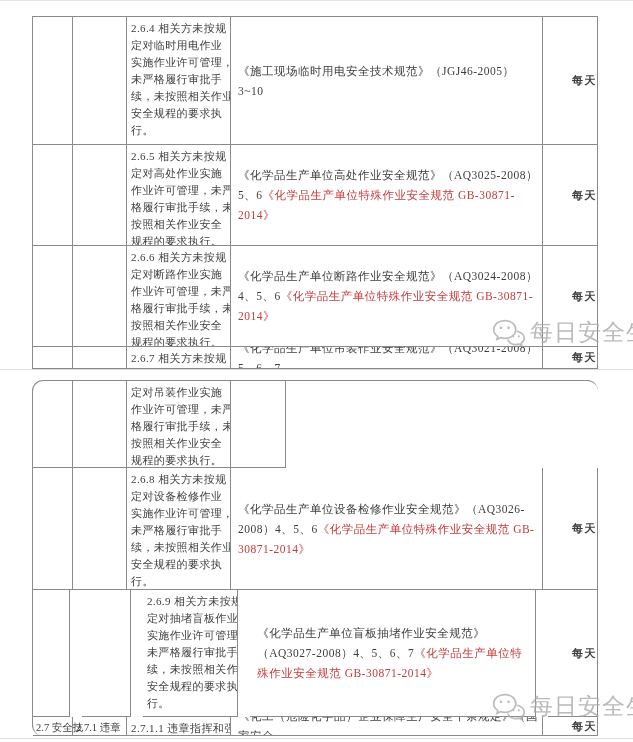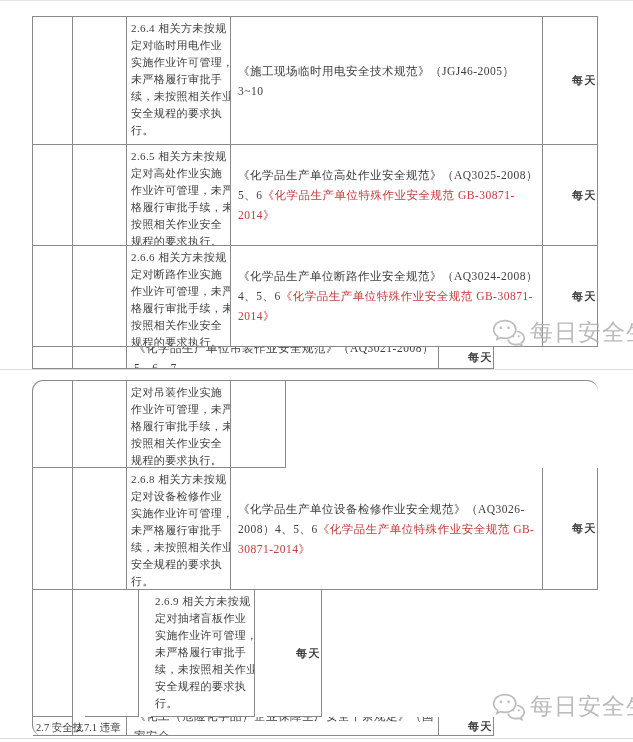--- a/index.html
+++ b/index.html
@@ -117,20 +117,23 @@
       <div class="cell c4">
         <div class="ref-text"><span class="ref-part black">《化学品生产单位断路作业安全规范》（AQ3024-2008）4、5、6</span><span class="ref-part red">《化学品生产单位特殊作业安全规范 GB-30871-2014》</span></div>
       </div>
       <div class="cell c5">
         <div class="freq-text">每天</div>
       </div>
     </div>
     <div class="row" style="height: 22px;">
       <div class="cell c1"></div>
       <div class="cell c2"></div>
+      <div class="cell c3">
+        <div class="item-line">2.6.7 相关方未按规</div>
+      </div>
       <div class="cell c4">
         <div class="ref-text"><span class="ref-part black">《化学品生产单位吊装作业安全规范》（AQ3021-2008）5、6、7、</span></div>
       </div>
       <div class="cell c5">
         <div class="freq-text">每天</div>
       </div>
     </div>
   </div>
 <div class="tbl" style="top:380px;border-radius:11px;">
     <div class="row" style="height: 87px;">
@@ -169,30 +172,36 @@
       <div class="cell c2"></div>
       <div class="cell c3">
         <div class="item-line">2.6.9 相关方未按规</div>
         <div class="item-line">定对抽堵盲板作业</div>
         <div class="item-line">实施作业许可管理，</div>
         <div class="item-line">未严格履行审批手</div>
         <div class="item-line">续，未按照相关作业</div>
         <div class="item-line">安全规程的要求执</div>
         <div class="item-line">行。</div>
       </div>
+      <div class="cell c4">
+        <div class="ref-text"><span class="ref-part black">《化学品生产单位盲板抽堵作业安全规范》（AQ3027-2008）4、5、6、7</span><span class="ref-part red">《化学品生产单位特殊作业安全规范 GB-30871-2014》</span></div>
+      </div>
       <div class="cell c5">
         <div class="freq-text">每天</div>
       </div>
     </div>
     <div class="row" style="height: 19px;">
       <div class="cell c1" style="overflow: visible;">
         <div class="left-label">2.7 安全技</div>
       </div>
       <div class="cell c2">
         <div class="left-label">2.7.1 违章</div>
+      </div>
+      <div class="cell c3">
+        <div class="item-line">2.7.1.1 违章指挥和强</div>
       </div>
       <div class="cell c4">
         <div class="ref-text"><span class="ref-part black">《化工（危险化学品）企业保障生产安全十条规定》（国家安全</span></div>
       </div>
       <div class="cell c5">
         <div class="freq-text">每天</div>
       </div>
     </div>
   </div>
 

